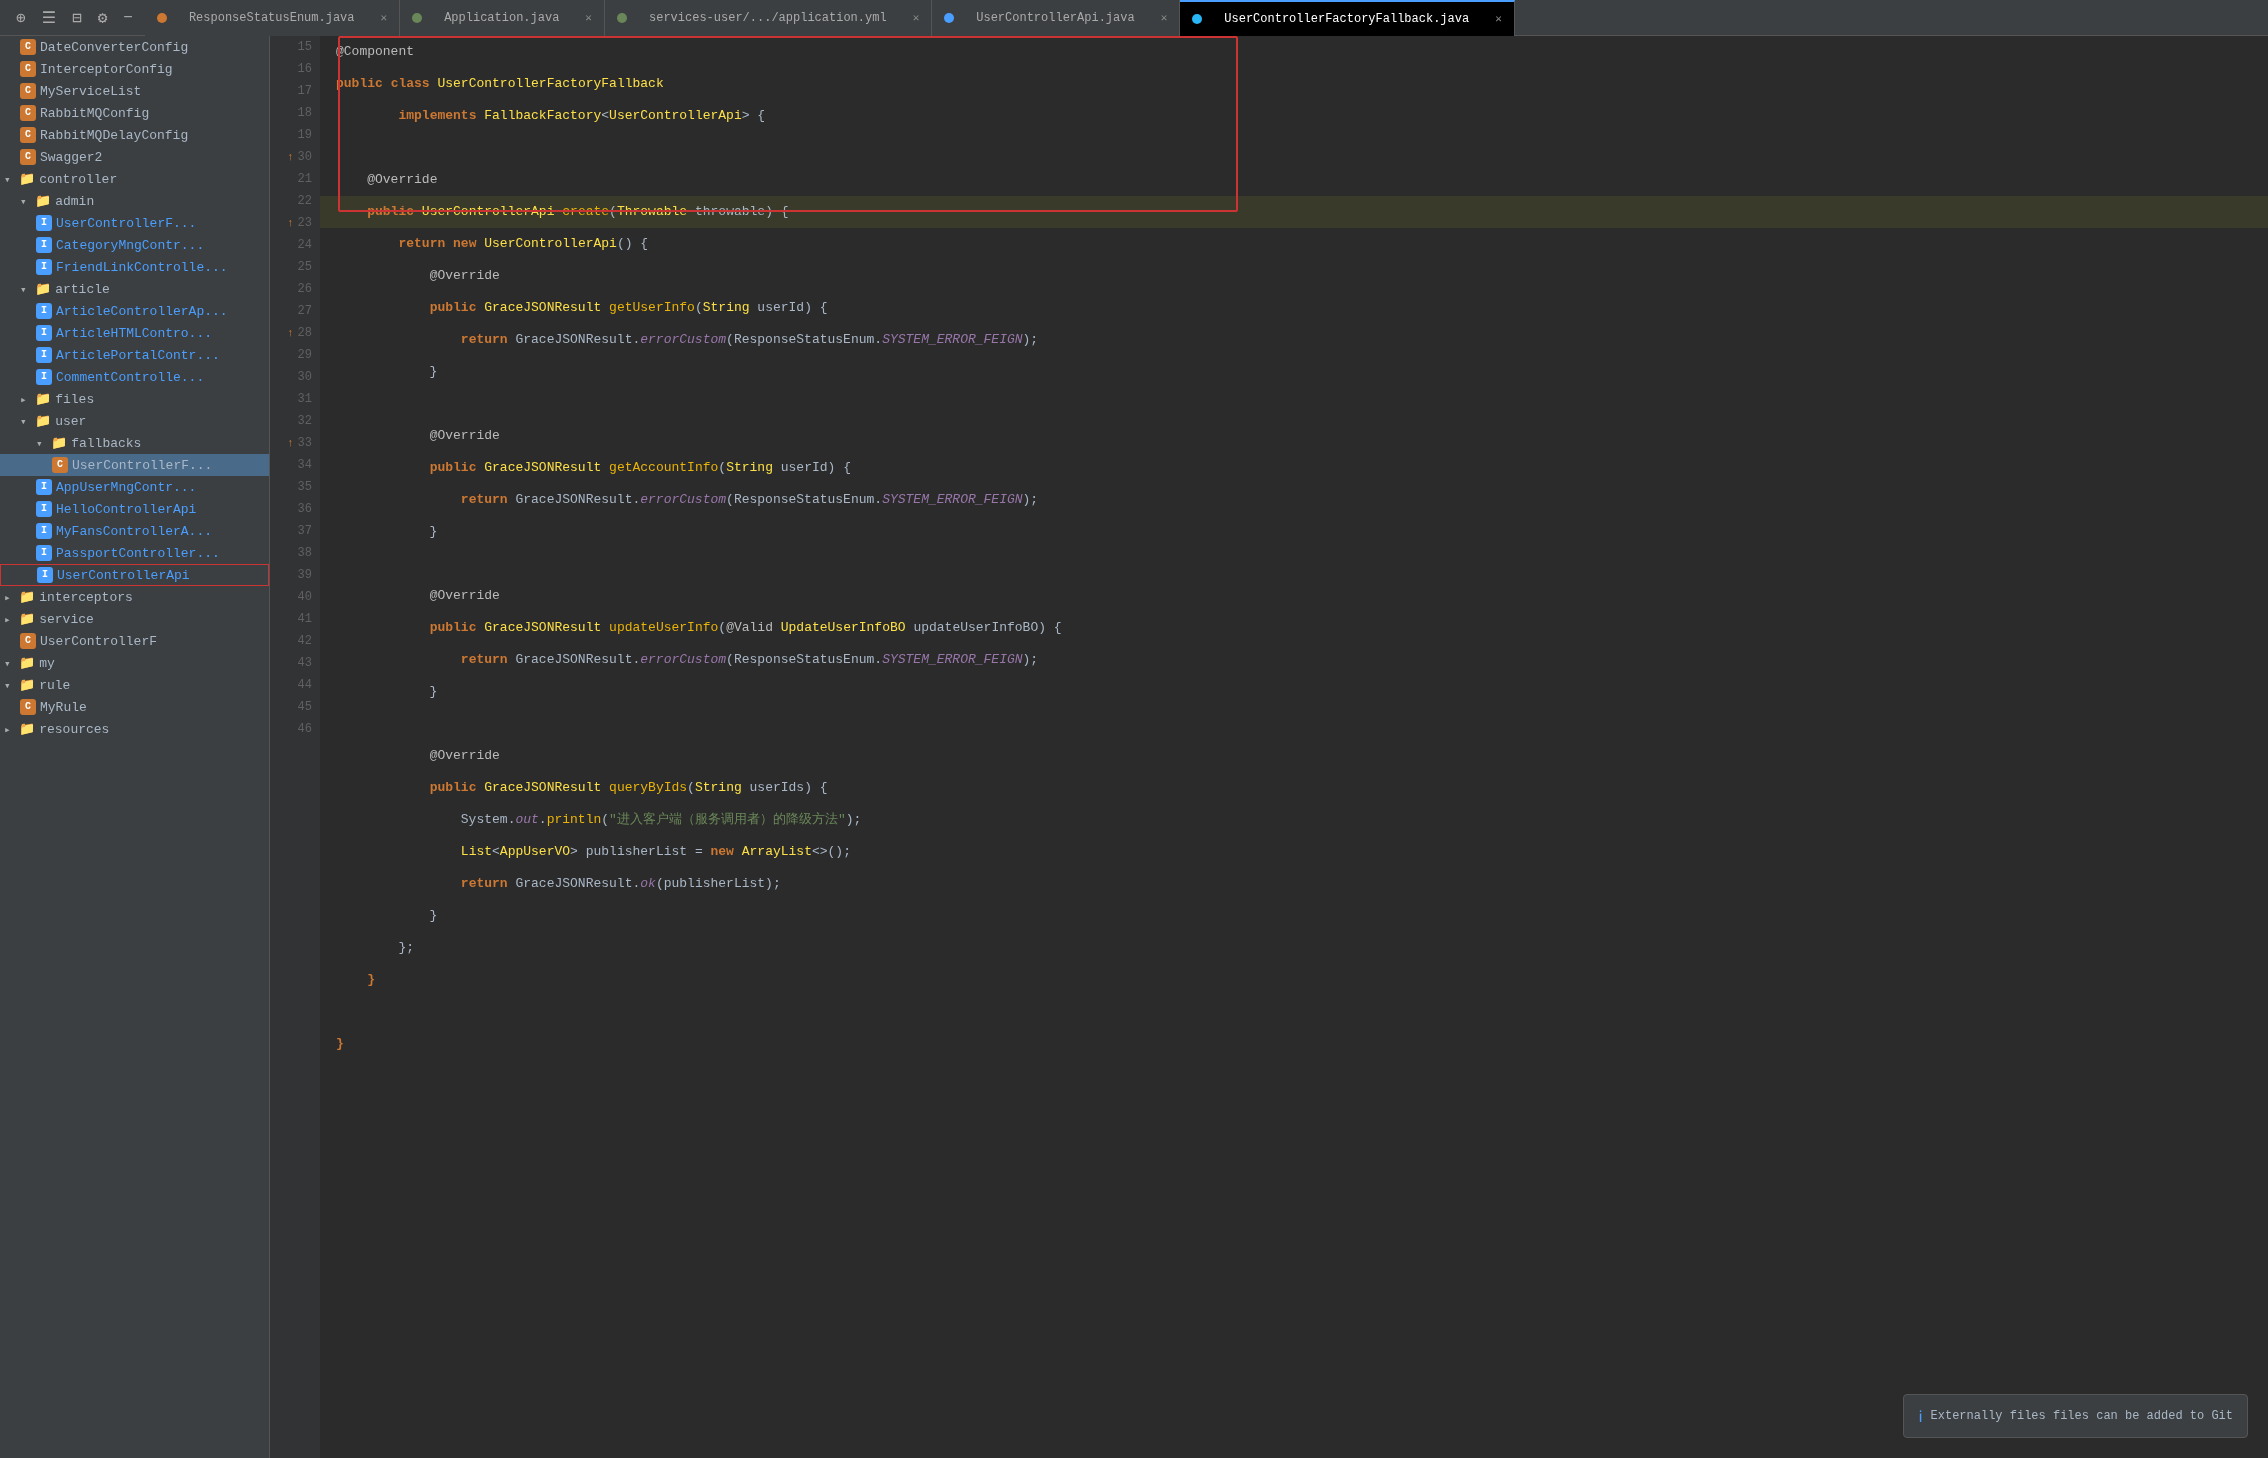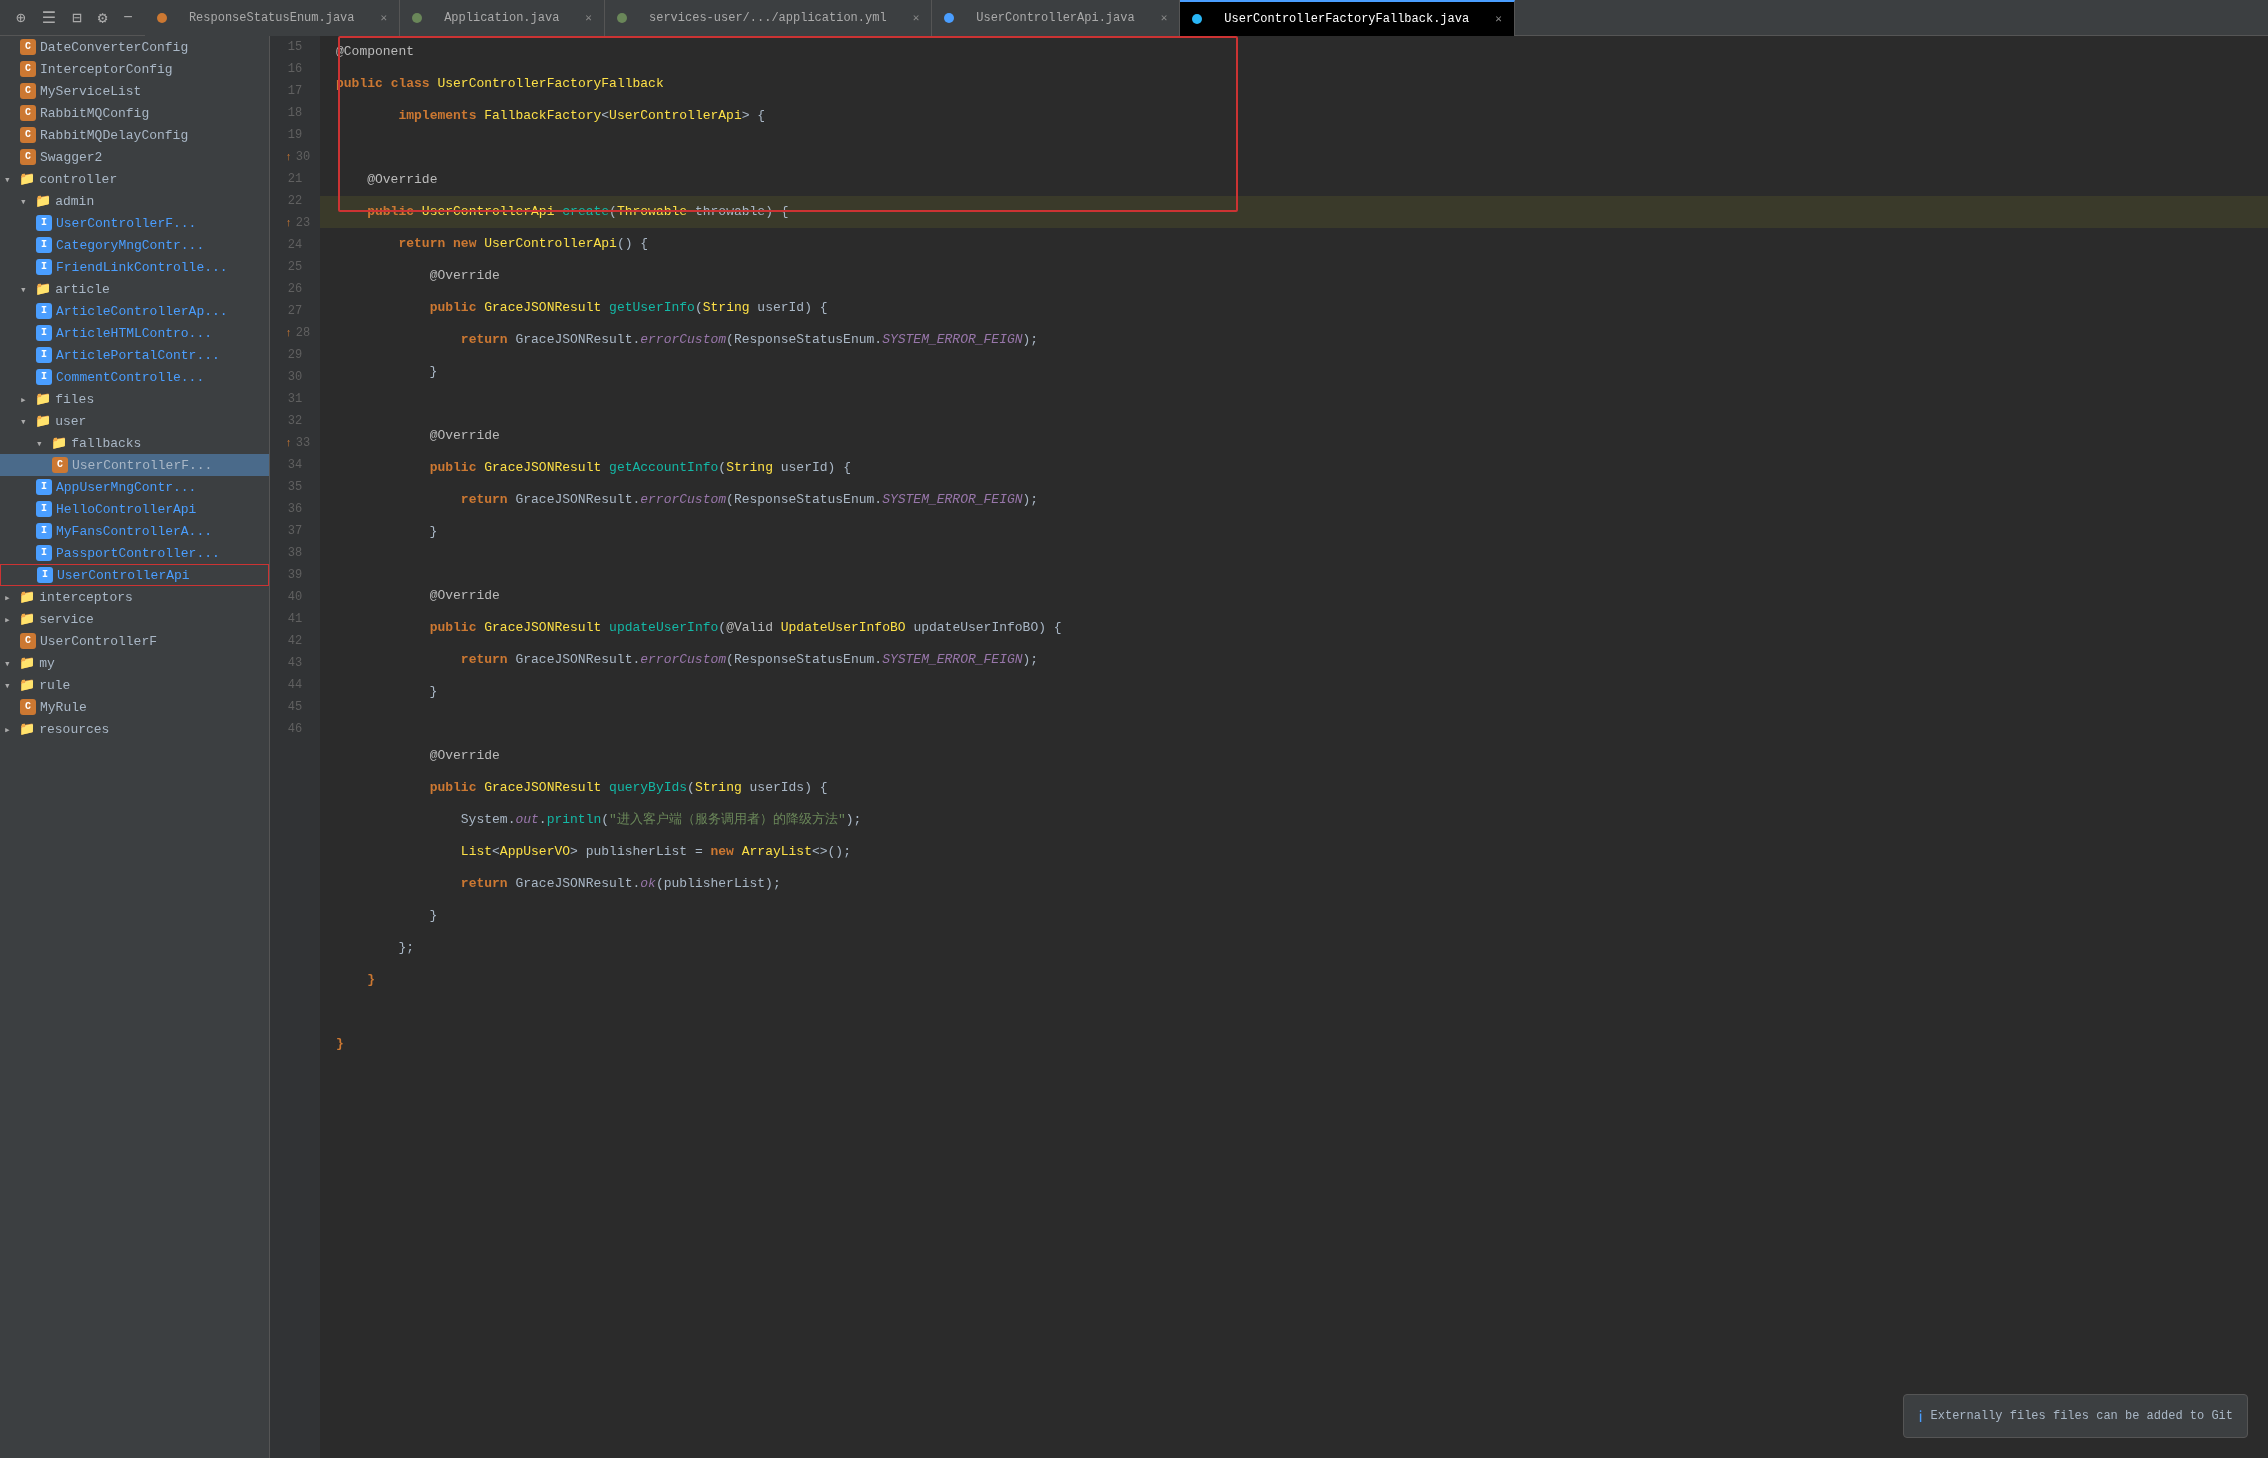--- a/index.html
+++ b/index.html
@@ -161,21 +161,21 @@
       font-size: 13px;
       line-height: 22px;
       user-select: none;
       flex-shrink: 0;
       min-width: 50px;
     }
     .line-number {
       height: 22px;
       display: flex;
       align-items: center;
-      justify-content: center;
+      justify-content: flex-end;
       gap: 4px;
       font-size: 12px;
     }
     .line-number .gutter-icon {
       color: #cc7832;
       font-size: 11px;
       width: 12px;
     }
 
     .code-content {
@@ -193,21 +193,21 @@
     }
     .code-line.highlighted-line {
       background: #3a3a2a;
     }
 
     
     .kw { color: #cc7832; font-weight: bold; }
     .annotation { color: #bbb; }
     .class-name { color: #fde047; }
     .string { color: #6a8759; }
-    .method { color: #14b8a6; }
+    .method { color: #eab308; }
     .static-method { color: #9876aa; font-style: italic; }
     .normal { color: #a9b7c6; }
 
     
     .highlight-box {
       position: absolute;
       border: 2px solid #cc3333;
       pointer-events: none;
       border-radius: 2px;
     }

